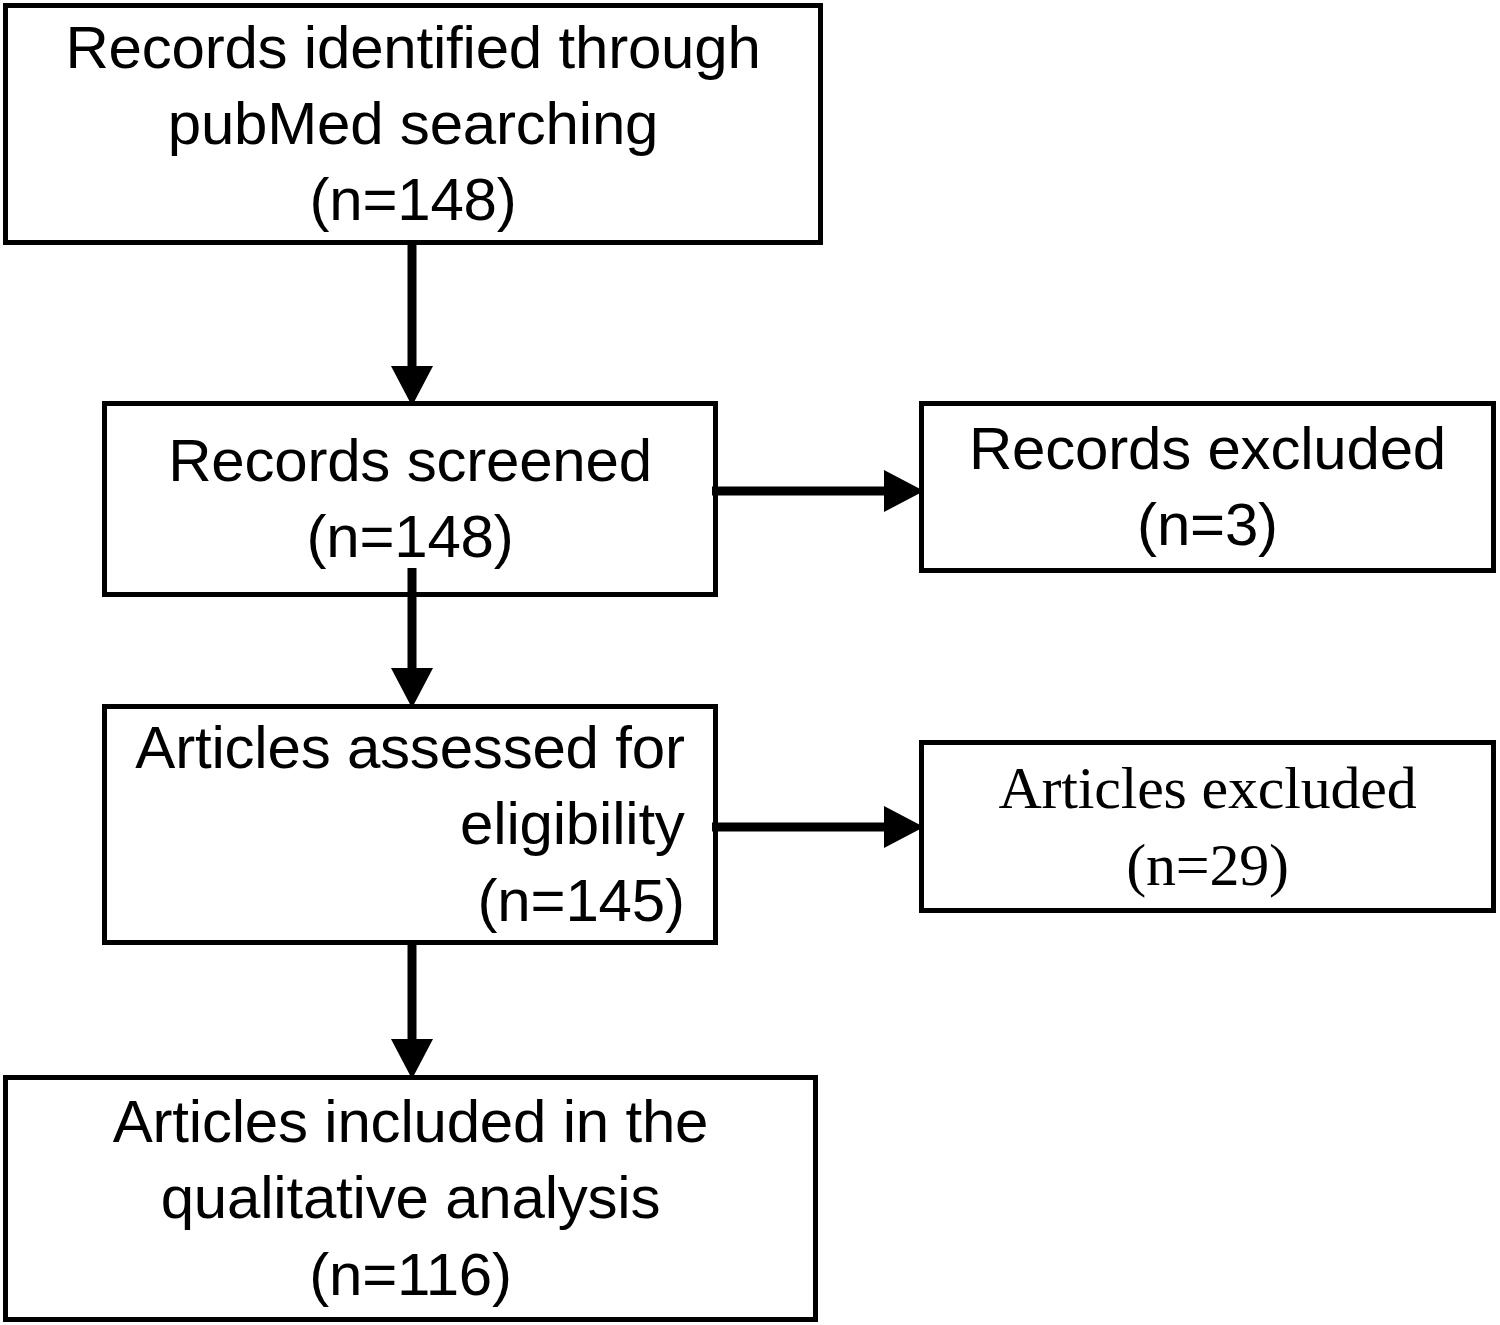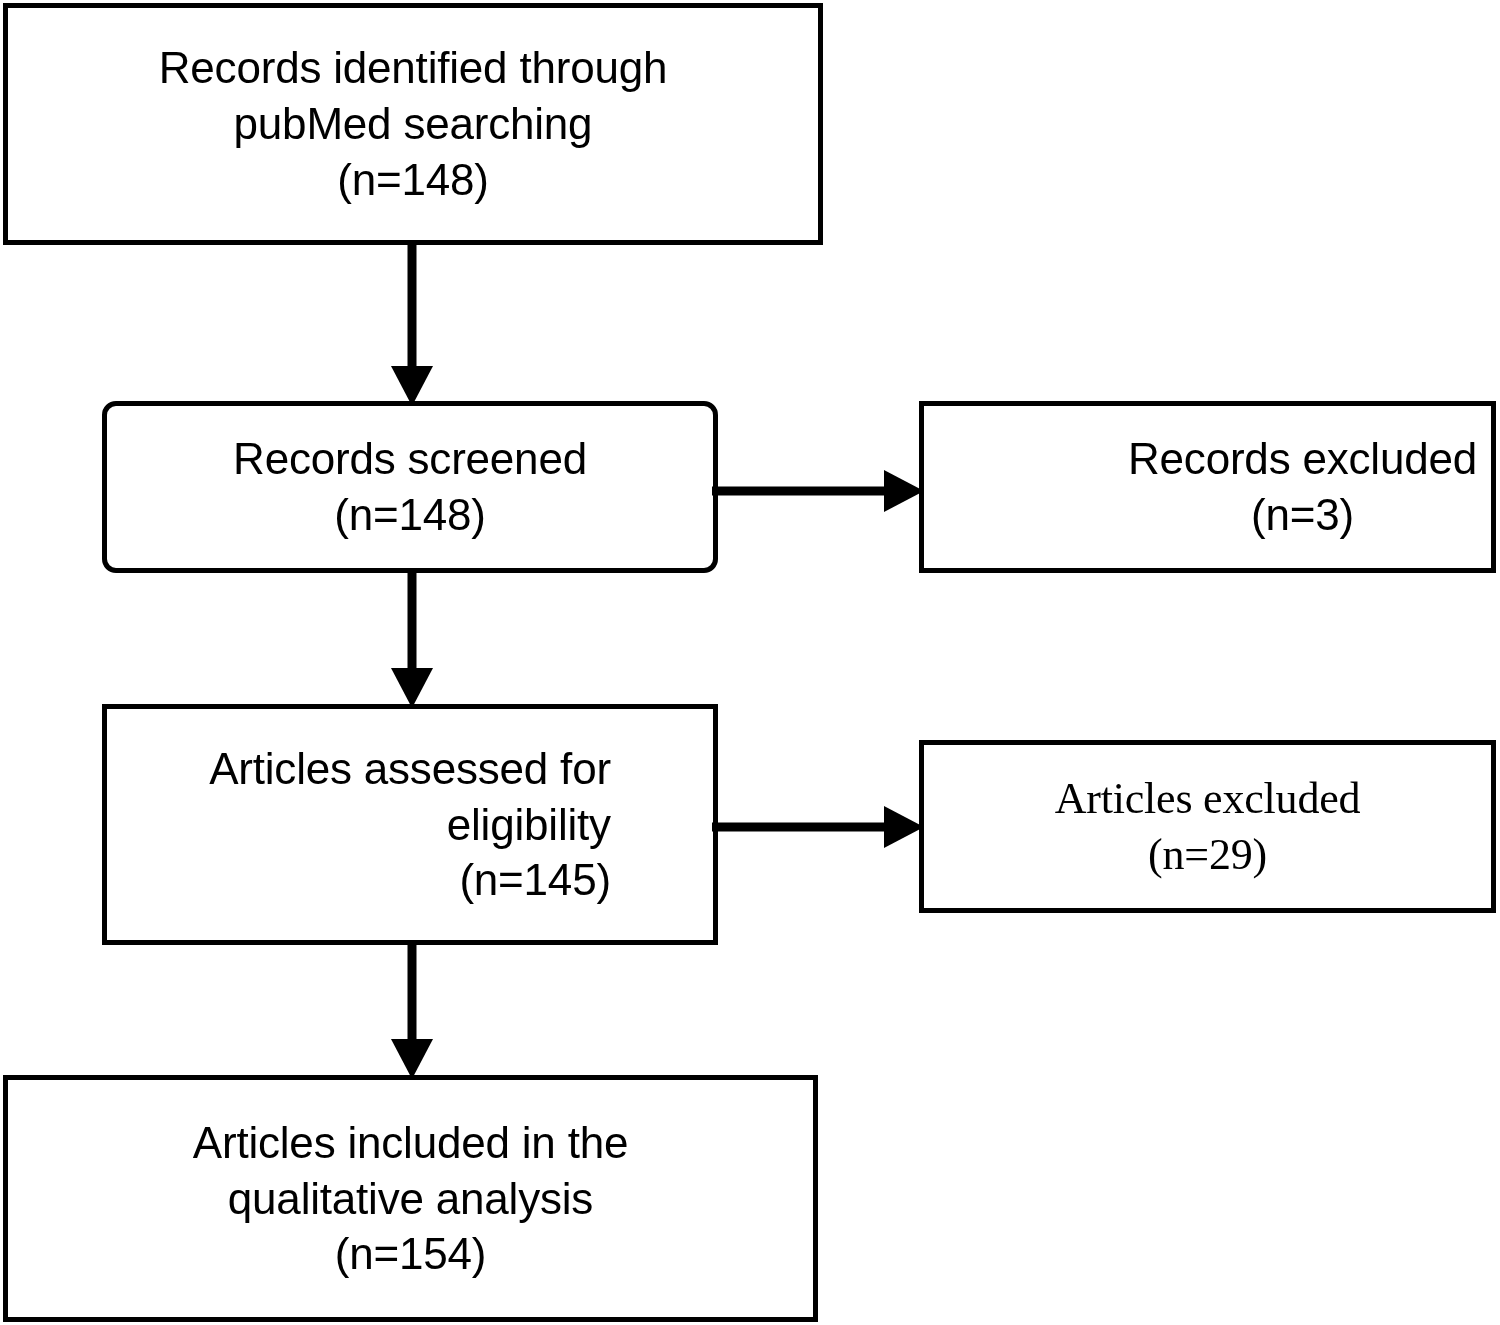--- a/index.html
+++ b/index.html
@@ -19,32 +19,32 @@
     position: absolute;
     box-sizing: border-box;
     border: 5px solid #000000;
     background: #ffffff;
     display: flex;
     align-items: center;
     justify-content: center;
     text-align: center;
   }
   .flow-box .box-text {
-    font-size: 44px;
+    font-size: 60px;
     line-height: 1.27;
     color: #000000;
     letter-spacing: -0.2px;
     white-space: pre-line;
     padding: 0 14px;
   }
 
   
   #box-identified   { left: 3px;   top: 3px;    width: 820px; height: 242px; }
-  #box-screened     { left: 102px; top: 401px;  width: 616px; height: 172px; border-radius: 14px; }
-  #box-rec-excluded { left: 919px; top: 401px;  width: 577px; height: 172px; justify-content: flex-end; }
+  #box-screened     { left: 102px; top: 401px;  width: 616px; height: 196px; }
+  #box-rec-excluded { left: 919px; top: 401px;  width: 577px; height: 172px; }
   #box-assessed     { left: 102px; top: 704px;  width: 616px; height: 241px; text-align: right; }
   #box-art-excluded { left: 919px; top: 740px;  width: 577px; height: 173px; font-family: Liberation Serif, serif; }
   #box-included     { left: 3px;   top: 1075px; width: 815px; height: 247px; }
 
   
   .conn {
     position: absolute;
     overflow: visible;
   }
   .conn svg { display: block; overflow: visible; }
@@ -83,21 +83,21 @@
   </div>
 
   <div class="flow-box" id="box-art-excluded">
     <span class="box-text">Articles excluded
 (n=29)</span>
   </div>
 
   <div class="flow-box" id="box-included">
     <span class="box-text">Articles included in the
 qualitative analysis
-(n=154)</span>
+(n=116)</span>
   </div>
 
   <div class="conn" id="conn-identified-screened">
     <svg width="56" height="168" viewBox="0 0 56 168">
       <line x1="27" y1="0" x2="27" y2="138" stroke="#000" stroke-width="9"></line>
       <polygon points="27,166 6,126 48,126" fill="#000"></polygon>
     </svg>
   </div>
 
   <div class="conn" id="conn-screened-assessed">

